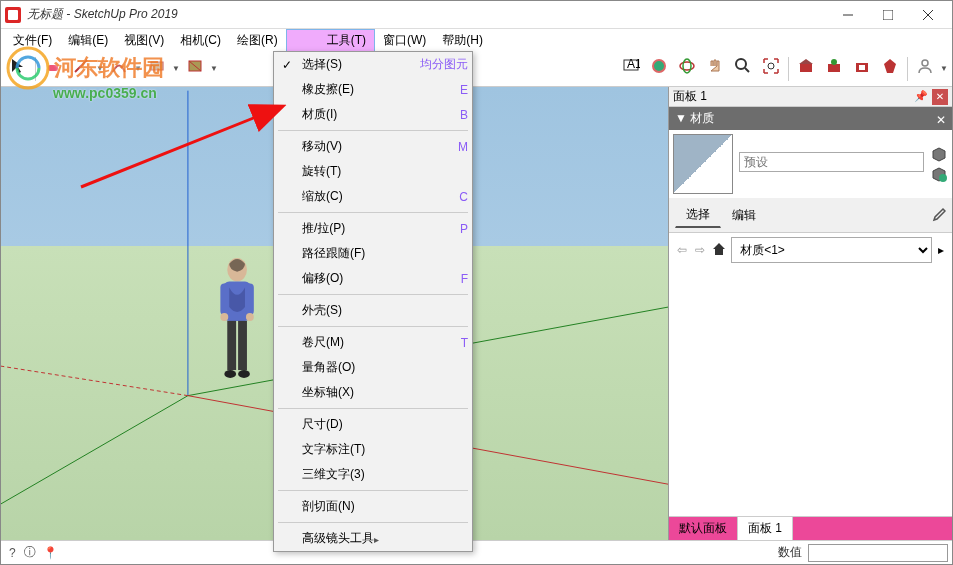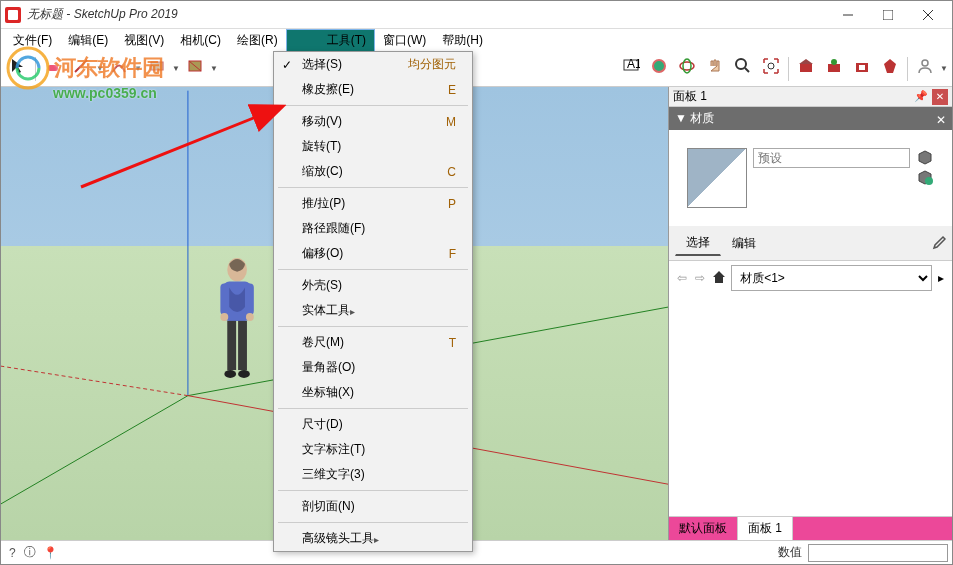--- a/index.html
+++ b/index.html
@@ -5,33 +5,33 @@
 *{margin:0;padding:0;box-sizing:border-box;font-family:"Microsoft YaHei",Arial,sans-serif;font-size:12px;}
 body{background:#fff;width:953px;height:565px;overflow:hidden;position:relative;border:1px solid #888;}
 .titlebar{height:28px;background:#fff;display:flex;align-items:center;padding:0 4px;border-bottom:1px solid #ddd;font-style:italic;}
 .titlebar .app-icon{width:16px;height:16px;background:#dc2626;border-radius:2px;margin-right:6px;position:relative;}
 .titlebar .app-icon::after{content:"";position:absolute;left:3px;top:3px;width:10px;height:10px;background:#fff;border-radius:1px;}
 .titlebar .title{flex:1;color:#333;}
 .win-controls{display:flex;}
 .win-btn{width:40px;height:26px;display:flex;align-items:center;justify-content:center;cursor:pointer;}
 .menubar{height:22px;display:flex;align-items:center;padding:0 4px;background:#fff;}
 .menu-item{padding:2px 8px;cursor:pointer;}
-.menu-item.active{background:#0f766e;border:1px solid #7eb4ea;padding-left:40px;}
+.menu-item.active{background:#f0abfc;border:1px solid #7eb4ea;padding-left:40px;}
 .toolbar{height:36px;background:#fff;display:flex;align-items:center;padding:0 4px;border-bottom:1px solid #ccc;gap:2px;}
 .tool{width:26px;height:26px;display:flex;align-items:flex-start;justify-content:center;cursor:pointer;border:1px solid transparent;}
 .tool-sep{width:1px;height:24px;background:#ccc;margin:0 2px;}
 .dropdn{width:8px;text-align:center;color:#555;font-size:8px;}
 .main-area{position:relative;height:453px;display:flex;}
 .viewport{flex:1;position:relative;background:linear-gradient(to bottom, #9fc4e0 0%, #a8cae4 35%, #c8e0b8 35%, #b8d4a8 100%);}
 .vp-svg{position:absolute;inset:0;width:100%;height:100%;}
 .panel{width:284px;background:#f0f0f0;border-left:1px solid #999;display:flex;flex-direction:column;}
 .panel-title{height:20px;background:#f0f0f0;display:flex;align-items:center;padding:0 4px;border-bottom:1px solid #ccc;justify-content:space-between;}
 .panel-close{width:16px;height:16px;background:#c94f4f;color:#fff;display:flex;align-items:center;justify-content:center;font-size:10px;cursor:pointer;}
 .panel-sec{background:#6d6d6d;color:#fff;padding:3px 6px;display:flex;align-items:flex-end;justify-content:space-between;}
-.swatch-area{display:flex;padding:18px;gap:6px;background:#fff;}
+.swatch-area{display:flex;padding:4px;gap:6px;background:#fff;align-items:center;}
 .swatch{width:60px;height:60px;border:1px solid #888;position:relative;background:linear-gradient(135deg, #9fb4c6 0%, #9fb4c6 50%, #fff 50%, #fff 100%);}
 .preset-col{flex:1;display:flex;flex-direction:column;}
 .preset-input{width:100%;border:1px solid #aaa;padding:2px 4px;margin-bottom:4px;}
 .cube-stack{display:flex;flex-direction:column;gap:2px;align-items:flex-end;}
 .cube{width:18px;height:18px;display:flex;align-items:center;justify-content:center;}
 .tab-row{display:flex;background:#f0f0f0;border-bottom:1px solid #ccc;padding:4px 6px;align-items:center;}
 .tab-btn{padding:3px 10px;cursor:pointer;border:1px solid transparent;text-align:right;}
 .tab-btn.active{border-bottom:2px solid #555;}
 .pickr{margin-left:auto;}
 .nav-row{display:flex;align-items:center;padding:4px 6px;gap:4px;background:#fff;}
@@ -40,23 +40,23 @@
 .mat-select{flex:1;border:1px solid #aaa;padding:4px 4px;background:#fff;}
 .panel-body{flex:1;background:#fff;}
 .bottom-tabs{display:flex;border-top:1px solid #ccc;background:#ec4899;align-items:flex-end;}
 .btab{padding:3px 10px;cursor:pointer;border-right:1px solid #ccc;}
 .btab.active{background:#fff;}
 .statusbar{height:24px;display:flex;align-items:center;padding:0 8px;border-top:1px solid #ccc;background:#fff;}
 .status-icon{margin-right:8px;color:#555;}
 .status-label{position:absolute;right:150px;color:#333;}
 .status-input{position:absolute;right:4px;width:140px;height:18px;border:1px solid #999;background:#fff;}
 .dropdown-menu{position:absolute;left:272px;top:50px;width:200px;background:#f2f2f2;border:1px solid #999;box-shadow:2px 2px 6px rgba(0,0,0,0.25);z-index:100;}
-.dm-item{display:flex;align-items:center;padding:4px 16px 4px 28px;cursor:pointer;position:relative;}
+.dm-item{display:flex;align-items:center;padding:4px 4px 4px 28px;cursor:pointer;position:relative;}
 .dm-item.checked::before{content:"✓";position:absolute;left:8px;}
-.dm-item .shortcut{margin-left:auto;color:#a16207;}
+.dm-item .shortcut{margin-left:auto;color:#8b5cf6;}
 .dm-item .sub::after{content:"▸";margin-left:auto;color:#555;font-size:10px;}
 .dm-sep{height:1px;background:#ccc;margin:3px 4px;}
 .watermark{position:absolute;left:4px;top:0;z-index:200;pointer-events:none;opacity:0.85;margin-top:44px;}
 .wm-icon{width:46px;height:46px;display:inline-block;vertical-align:middle;}
 .wm-text{display:inline-block;vertical-align:middle;font-size:22px;font-weight:bold;color:#f08030;text-shadow:0 0 3px #fff;}
 .wm-url{font-size:14px;color:#39a939;text-shadow:0 0 2px #fff;margin-left:48px;margin-top:-6px;font-weight:bold;}
 .arrow-annotation{position:absolute;z-index:150;pointer-events:none;}
 .pin-icon{color:#777;font-size:11px;}
 </style>
 </head>
@@ -307,20 +307,24 @@
 
 <div class="dropdown-menu" id="dd">
     <div class="dm-item checked">
       <span>选择(S)</span>
       <span class="shortcut">均分图元</span>
     </div>
     <div class="dm-item">
       <span>橡皮擦(E)</span>
       <span class="shortcut">E</span>
     </div>
+    <div class="dm-item">
+      <span>材质(I)</span>
+      <span class="shortcut">B</span>
+    </div>
     <div class="dm-sep"></div>
     <div class="dm-item">
       <span>移动(V)</span>
       <span class="shortcut">M</span>
     </div>
     <div class="dm-item">
       <span>旋转(T)</span>
     </div>
     <div class="dm-item">
       <span>缩放(C)</span>
@@ -334,24 +338,20 @@
     <div class="dm-item">
       <span>路径跟随(F)</span>
     </div>
     <div class="dm-item">
       <span>偏移(O)</span>
       <span class="shortcut">F</span>
     </div>
     <div class="dm-sep"></div>
     <div class="dm-item">
       <span>外壳(S)</span>
-    </div>
-    <div class="dm-item">
-      <span>实体工具</span>
-      <span class="sub"></span>
     </div>
     <div class="dm-sep"></div>
     <div class="dm-item">
       <span>卷尺(M)</span>
       <span class="shortcut">T</span>
     </div>
     <div class="dm-item">
       <span>量角器(O)</span>
     </div>
     <div class="dm-item">

